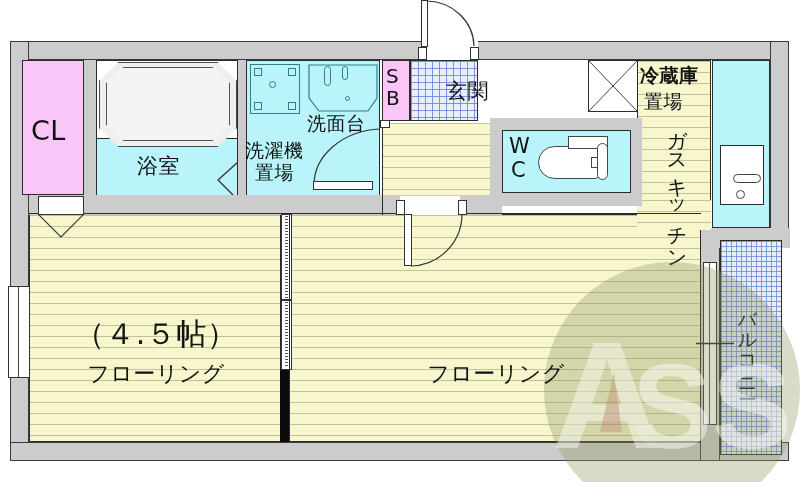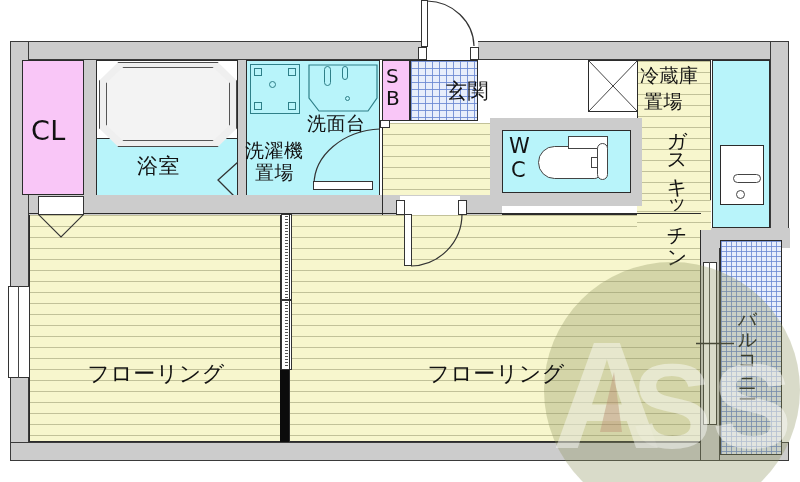--- a/index.html
+++ b/index.html
@@ -167,21 +167,21 @@
   <div class="abs wall-nb" style="left:490px;top:118px;width:152px;height:12px;"></div>
   <div class="abs wall-nb" style="left:490px;top:118px;width:12px;height:88px;"></div>
   <div class="abs wall-nb" style="left:490px;top:193px;width:152px;height:13px;"></div>
   <div class="abs wall-nb" style="left:631px;top:118px;width:11px;height:88px;"></div>
 
   <div class="abs white" style="left:588px;top:60px;width:50px;height:52px;"></div>
   <svg class="abs hatchX" style="left:589px;top:61px;width:48px;height:50px;" viewBox="0 0 48 50">
     <line x1="0" y1="0" x2="48" y2="50" stroke="#444" stroke-width="1"></line>
     <line x1="48" y1="0" x2="0" y2="50" stroke="#444" stroke-width="1"></line>
   </svg>
-  <div class="lbl" style="left:640px;top:65px;font-size:19px;">冷蔵庫</div>
+  <div class="lbl" style="left:640px;top:65px;font-size:19px;font-weight:bold;">冷蔵庫</div>
   <div class="lbl" style="left:644px;top:91px;font-size:19px;">置場</div>
   <div class="lbl vert" style="left:666px;top:117px;font-size:20px;">ガスキッチン</div>
 
   <div class="abs cyan" style="left:712px;top:60px;width:58px;height:168px;"></div>
   <div class="abs white" style="left:720px;top:145px;width:44px;height:60px;"></div>
   <div class="abs" style="left:733px;top:174px;width:28px;height:9px;border:1px solid #444;border-radius:5px;background:#fff;"></div>
   <div class="abs" style="left:736px;top:190px;width:9px;height:9px;border:1px solid #444;border-radius:50%;"></div>
 
   <div class="abs tile-bal" style="left:720px;top:240px;width:62px;height:215px;"></div>
   <div class="lbl vert" style="left:738px;top:298px;font-size:19px;">バルコニー</div>
@@ -224,17 +224,18 @@
 
   <svg id="wm" viewBox="0 0 300 300">
     <circle cx="128" cy="128" r="128" fill="#8f9660" opacity="0.34"></circle>
     <g opacity="0.5">
       <text x="8" y="186" font-family="'Liberation Sans',sans-serif" font-size="152" font-weight="bold" fill="#ffffff" opacity="0.85">A</text>
       <text x="88" y="186" font-family="'Liberation Sans',sans-serif" font-size="120" font-weight="bold" fill="#ffffff" opacity="0.9">SSIST</text>
       <path d="M56,170 L70,110 L78,170 Z" fill="#b06a5a" opacity="0.55"></path>
     </g>
   </svg>
 
+  <div class="lbl c" style="left:48px;top:318px;width:216px;font-size:30px;">（４.５帖）</div>
   <div class="lbl c" style="left:48px;top:362px;width:216px;font-size:22px;">フローリング</div>
 
   <div class="lbl c" style="left:388px;top:362px;width:216px;font-size:22px;">フローリング</div>
 
 </div>
 
 </body></html>

